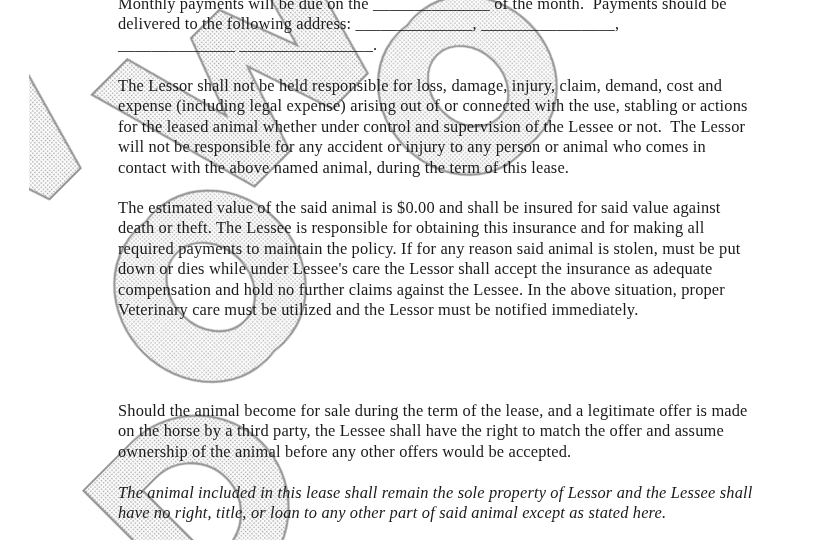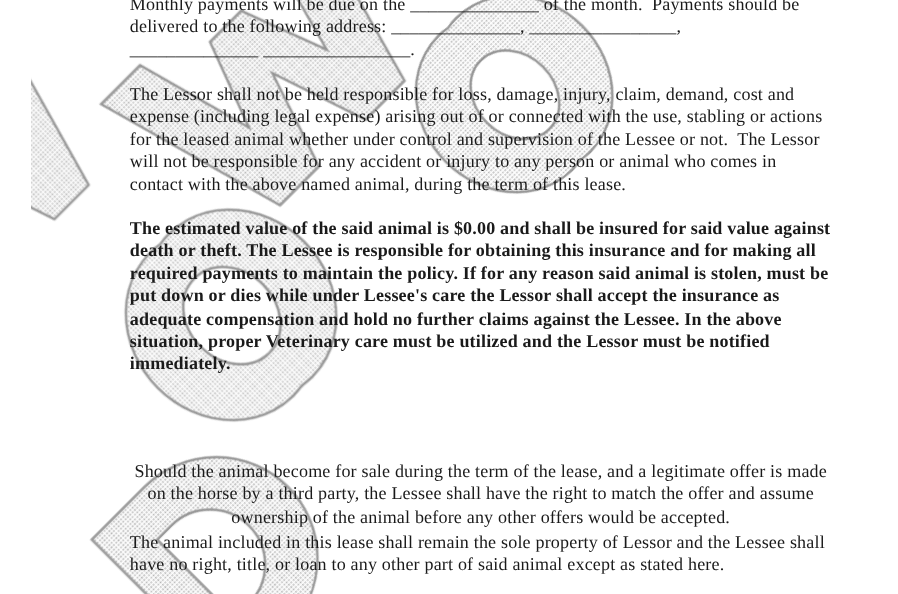--- a/index.html
+++ b/index.html
@@ -55,24 +55,24 @@
     line-height: 20.4px;
     color: #1a1a1a;
     text-align: left;
     letter-spacing: 0.01em;
     white-space: pre-wrap;
   }
 
   
   #p-monthly   { top: -6px;  }
   #p-lessor1   { top: 76px;  }
-  #p-value     { top: 198px; font-weight: bold; }
+  #p-value     { top: 198px; }
   #p-vetcare   { top: 340px; }
-  #p-forsale   { top: 419px; text-align: center; }
-  #p-property  { top: 483px; }
+  #p-forsale   { top: 401px; }
+  #p-property  { top: 483px; font-style: italic; }
 </style>
 </head>
 <body>
 
 <div id="page">
 
   <div id="watermark-layer">
     <svg width="816" height="540" viewBox="0 0 816 540" xmlns="http://www.w3.org/2000/svg">
       <defs>
         <pattern id="halftone" width="3" height="3" patternUnits="userSpaceOnUse">

